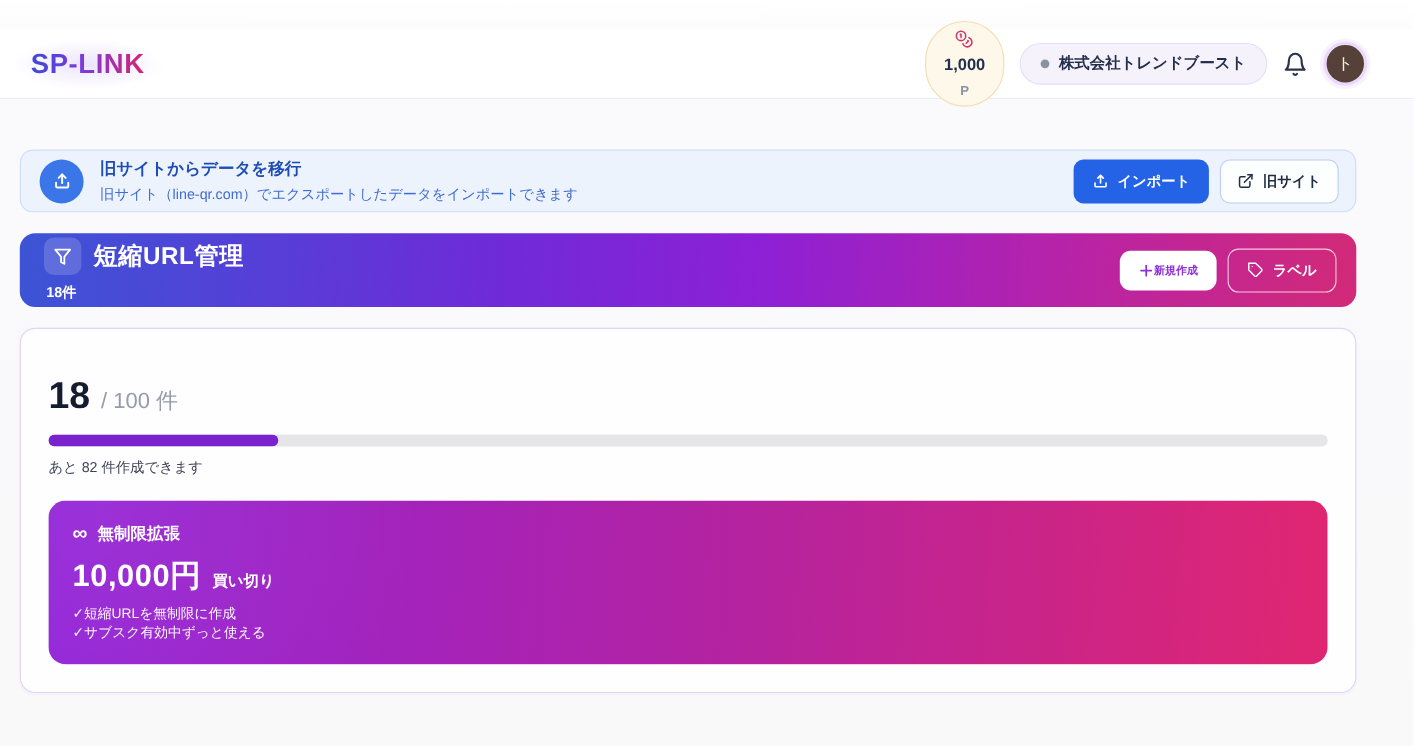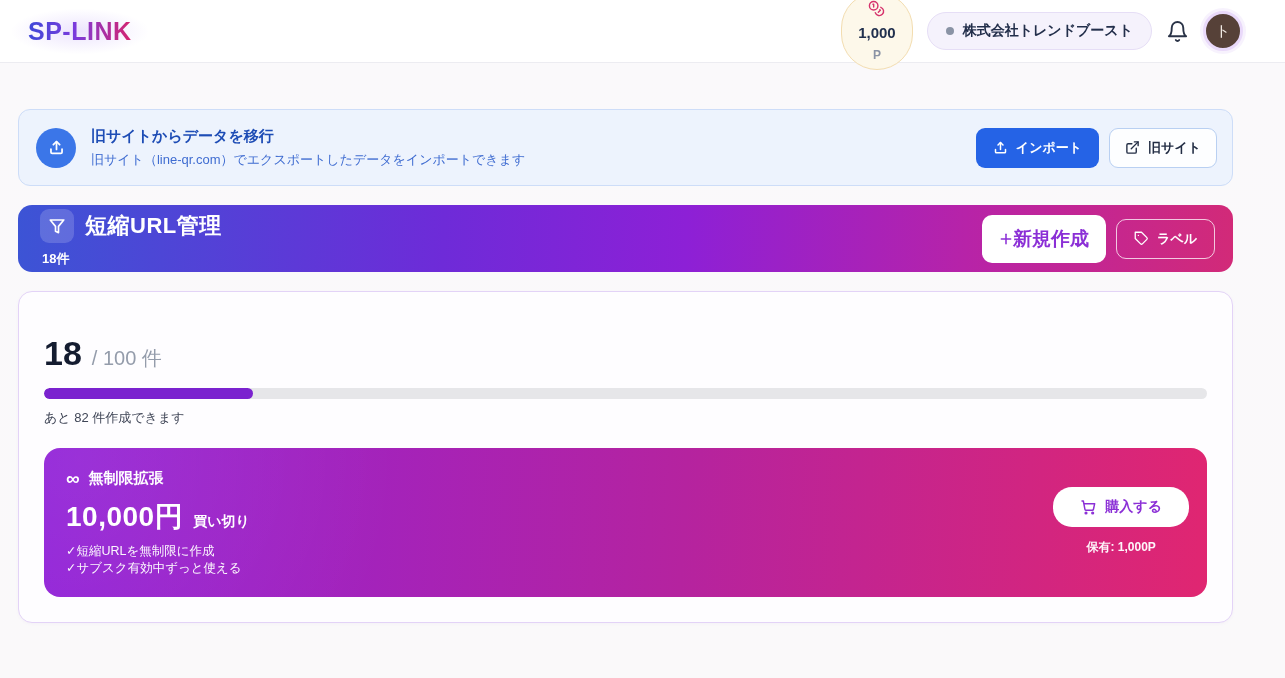--- a/index.html
+++ b/index.html
@@ -7,20 +7,21 @@
   body {
     font-family:"Liberation Sans","DejaVu Sans",sans-serif;
     background:linear-gradient(180deg,#ffffff 0%,#faf9fb 8%,#faf9fa 100%);
     color:#1f2a44;
   }
   
   .header {
     height:63px; background:#ffffff; border-bottom:1px solid #ececf1;
     display:flex; align-items:center; justify-content:space-between;
     padding:0 42px 0 12px;
+    margin-top:27px;
   }
   .logo-wrap{
     padding:8px 16px; border-radius:14px;
     background:radial-gradient(ellipse at center, rgba(205,185,250,0.38) 0%, rgba(205,185,250,0.0) 72%);
   }
   .logo {
     font-size:25px; font-weight:bold; letter-spacing:.5px;
     background:linear-gradient(90deg,#3f49d8 0%,#7a3bdc 45%,#d6246e 100%);
     -webkit-background-clip:text; background-clip:text; color:transparent;
     cursor:pointer;
@@ -47,21 +48,21 @@
     background:#564138; color:#f3ece7; font-size:15px;
     display:flex; align-items:center; justify-content:center;
     border:3px solid #e9d9fa; box-shadow:0 0 0 3px rgba(233,217,250,.35);
     cursor:pointer;
   }
   
   .main { padding:46px 52px 0 18px; }
   
   .import-banner {
     background:#edf3fd; border:1px solid #cdddf8; border-radius:12px;
-    height:77px; display:flex; align-items:center; gap:15px;
+    height:57px; display:flex; align-items:center; gap:15px;
     padding:0 15px 0 17px;
   }
   .upload-circle {
     width:40px; height:40px; border-radius:50%; background:#3b76e8;
     color:#fff; display:flex; align-items:center; justify-content:center; flex-shrink:0;
   }
   .import-title { font-size:15px; font-weight:bold; color:#1d4cb5; margin-bottom:5px; }
   .import-subtitle { font-size:13px; color:#3f6cd1; }
   .import-actions { margin-left:auto; display:flex; gap:10px; }
   .btn-import {
@@ -88,21 +89,21 @@
     width:34px; height:34px; border-radius:9px;
     background:rgba(255,255,255,.17);
     display:flex; align-items:center; justify-content:center;
   }
   .grad-title { font-size:22px; font-weight:bold; letter-spacing:.5px; }
   .grad-count { font-size:13px; font-weight:bold; margin-top:7px; margin-left:2px; }
   .grad-actions { margin-left:auto; display:flex; gap:10px; align-items:center; }
   .btn-create {
     display:flex; align-items:center; gap:0;
     background:#ffffff; color:#8b2fd6; border:none; border-radius:10px;
-    padding:11px 17px; font-size:19px; font-weight:bold; cursor:pointer;
+    padding:11px 17px; font-size:10px; font-weight:bold; cursor:pointer;
     font-family:inherit;
   }
   .btn-label {
     display:flex; align-items:center; gap:8px;
     background:transparent; color:#fff; border:1px solid rgba(255,255,255,.75); border-radius:10px;
     padding:10px 17px; font-size:13px; font-weight:bold; cursor:pointer;
     font-family:inherit;
   }
   
   .stats-card {
@@ -277,29 +278,16 @@
         </div>
         <div class="promo-price-row">
           <span class="promo-price">10,000円</span>
           <span class="promo-price-note">買い切り</span>
         </div>
         <div class="promo-features">
           <div>✓短縮URLを無制限に作成</div>
           <div>✓サブスク有効中ずっと使える</div>
         </div>
       </div>
-      <div class="promo-right">
-        <button class="btn-buy">
-          <span>
-            <svg width="16" height="16" viewBox="0 0 24 24" fill="none" stroke="currentColor" stroke-width="2.2" stroke-linecap="round" stroke-linejoin="round">
-              <circle cx="9" cy="21" r="1.3"></circle>
-                <circle cx="19" cy="21" r="1.3"></circle>
-              <path d="M3 3h2l2.4 12.4a2 2 0 0 0 2 1.6h8.8a2 2 0 0 0 2-1.6L22 7H6"></path>
-            </svg>
-          </span>
-          <span>購入する</span>
-        </button>
-        <div class="promo-balance">保有: 1,000P</div>
-      </div>
     </div>
   </div>
 
 </div>
 
 </body></html>

